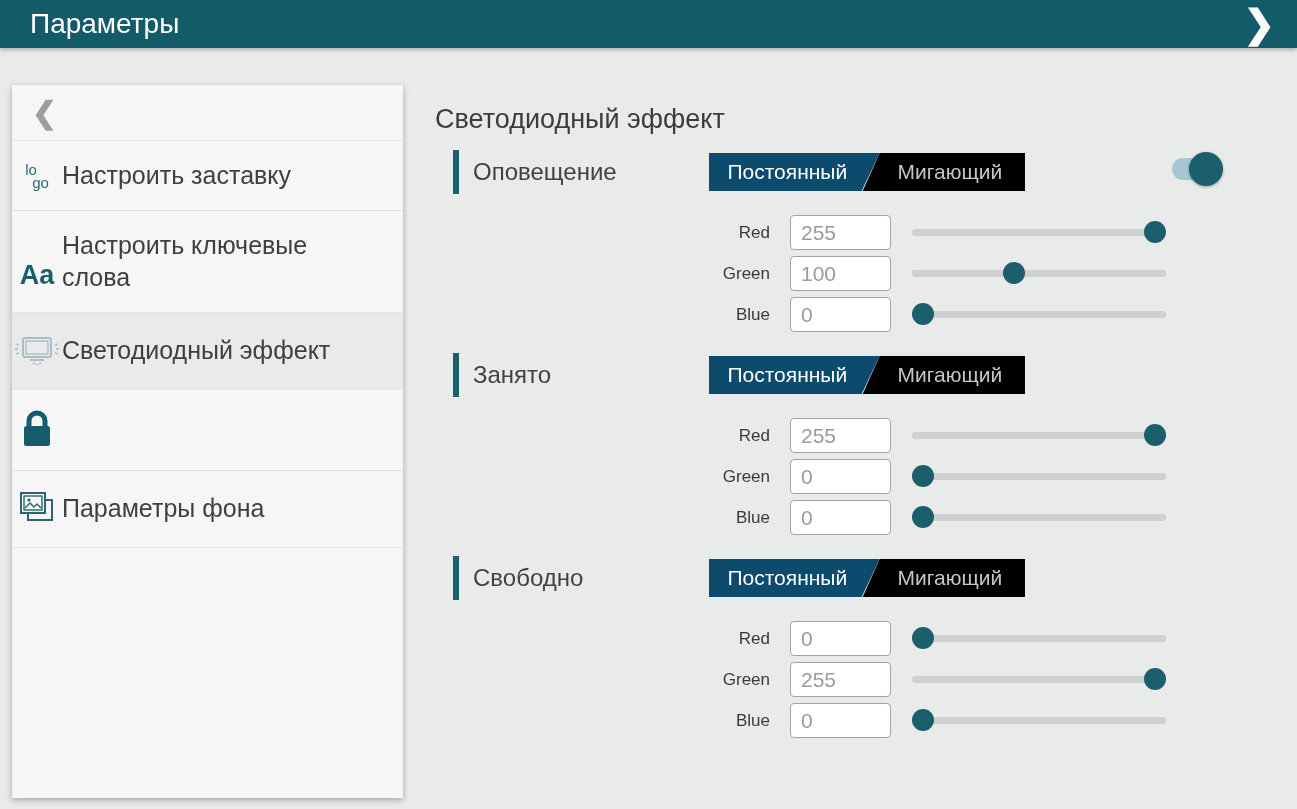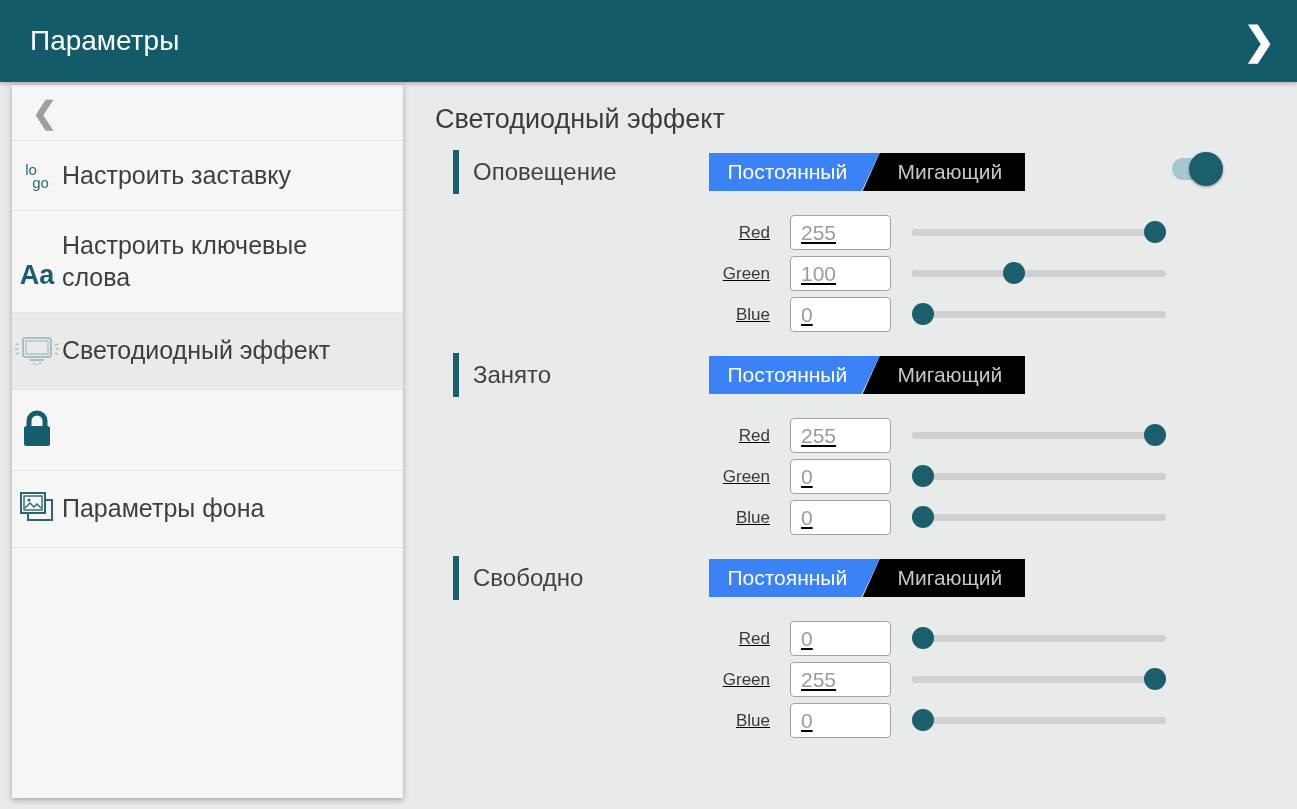--- a/index.html
+++ b/index.html
@@ -5,21 +5,21 @@
   * { margin:0; padding:0; box-sizing:border-box; }
   html,body { width:1297px; height:809px; overflow:hidden; }
   body {
     font-family:"Liberation Sans", sans-serif;
     background:#e9eaea;
     position:relative;
   }
 
   
   .app-header {
-    position:absolute; left:0; top:0; width:1297px; height:82px;
+    position:absolute; left:0; top:0; width:1297px; height:48px;
     background:#135b68;
     display:flex; align-items:center; justify-content:space-between;
     box-shadow:0 2px 4px rgba(0,0,0,0.25);
     z-index:5;
   }
   .app-header .title { color:#ffffff; font-size:28px; padding-left:30px; }
   .app-header .expand {
     color:#ffffff; font-size:38px; font-weight:bold; padding-right:22px;
     line-height:68px; cursor:pointer;
   }
@@ -52,36 +52,36 @@
   .logo-icon .l2 { padding-left:7px; }
   .aa-icon { color:#1b5e6b; font-size:27px; font-weight:bold; line-height:27px;margin-top:28px; }
 
   
   .main {
     position:absolute; left:435px; top:68px; right:0; bottom:0;
     padding-top:34px;
   }
   .panel-title { font-size:27px; font-weight:normal; color:#3c3c3c; line-height:34px; margin-bottom:14px; }
 
-  .section { margin-bottom:18px;text-decoration:underline; }
+  .section { margin-bottom:18px; }
   .sec-head { position:relative; height:44px; }
   .accent-bar {
     position:absolute; left:18px; top:0; width:6px; height:44px; background:#19606c;
   }
   .sec-title {
     position:absolute; left:38px; top:0; line-height:44px;
     font-size:24px; color:#424242;
   }
 
   
   .segmented { position:absolute; left:274px; top:3px; width:316px; height:38px; }
   .seg { position:absolute; top:0; height:100%; display:flex; align-items:center; justify-content:center; cursor:pointer; }
   .seg-active {
     left:0; width:54%;
-    background:#3b82f6;
+    background:#0c4a6e;
     clip-path:polygon(0 0, 100% 0, calc(100% - 18px) 100%, 0 100%);
   }
   .seg-active span { color:#ffffff; font-size:21px; padding-right:14px; }
   .seg-inactive {
     left:48%; width:52%;
     background:#000000;
     clip-path:polygon(19px 0, 100% 0, 100% 100%, 2px 100%);
   }
   .seg-inactive span { color:#c6c6c6; font-size:21px; padding-left:14px; }
 

